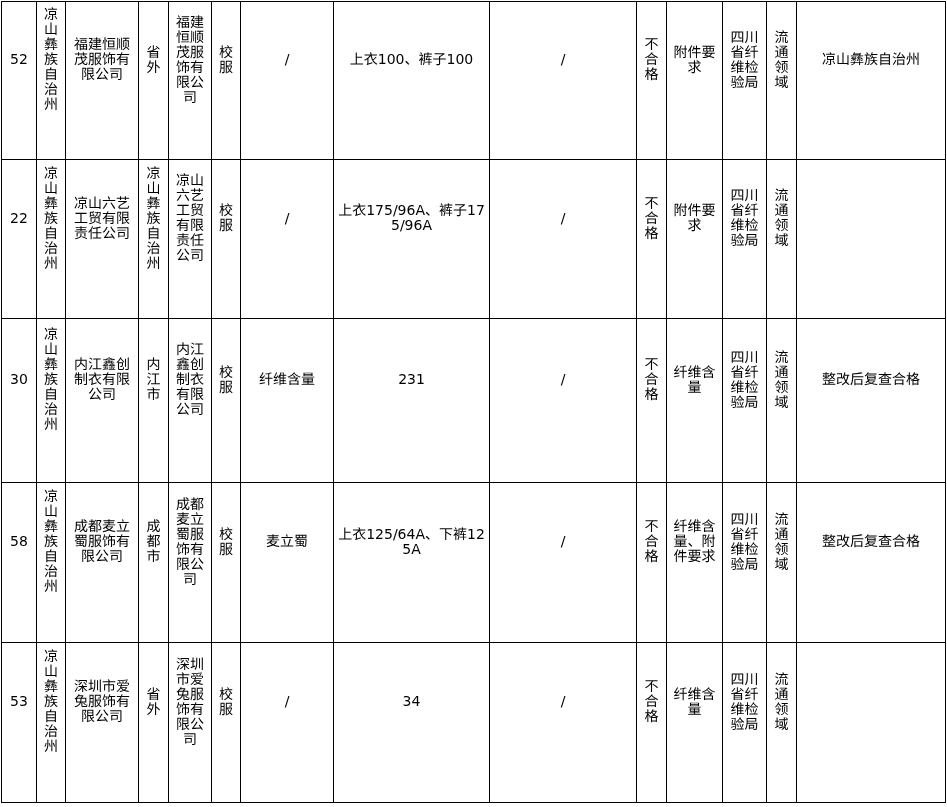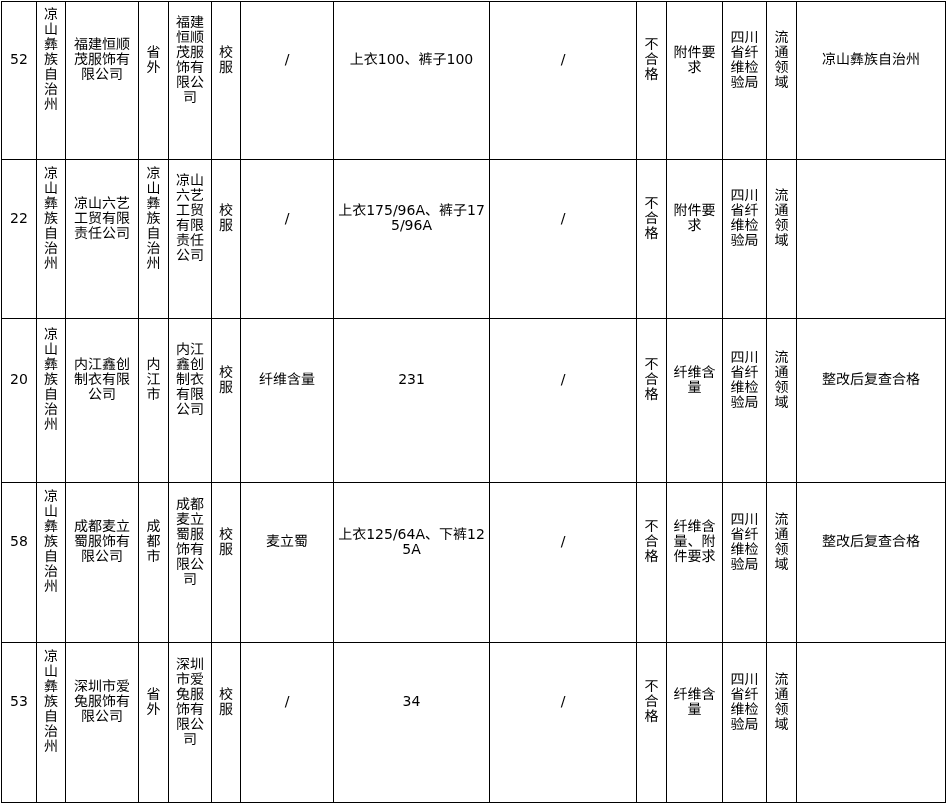--- a/index.html
+++ b/index.html
@@ -80,21 +80,21 @@
       <td>/</td>
       <td>上衣175/96A、裤子175/96A</td>
       <td>/</td>
       <td>不合格</td>
       <td>附件要求</td>
       <td>四川省纤维检验局</td>
       <td>流通领域</td>
       <td></td>
     </tr>
     <tr>
-      <td>20</td>
+      <td>30</td>
       <td>凉山彝族自治州</td>
       <td>内江鑫创制衣有限公司</td>
       <td>内江市</td>
       <td>内江鑫创制衣有限公司</td>
       <td>校服</td>
       <td>纤维含量</td>
       <td>231</td>
       <td>/</td>
       <td>不合格</td>
       <td>纤维含量</td>

